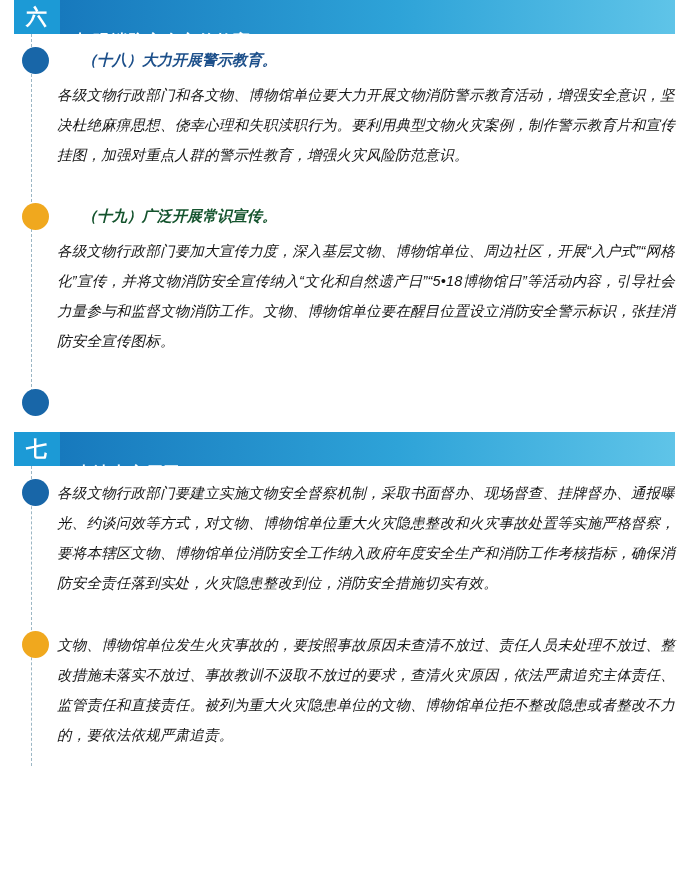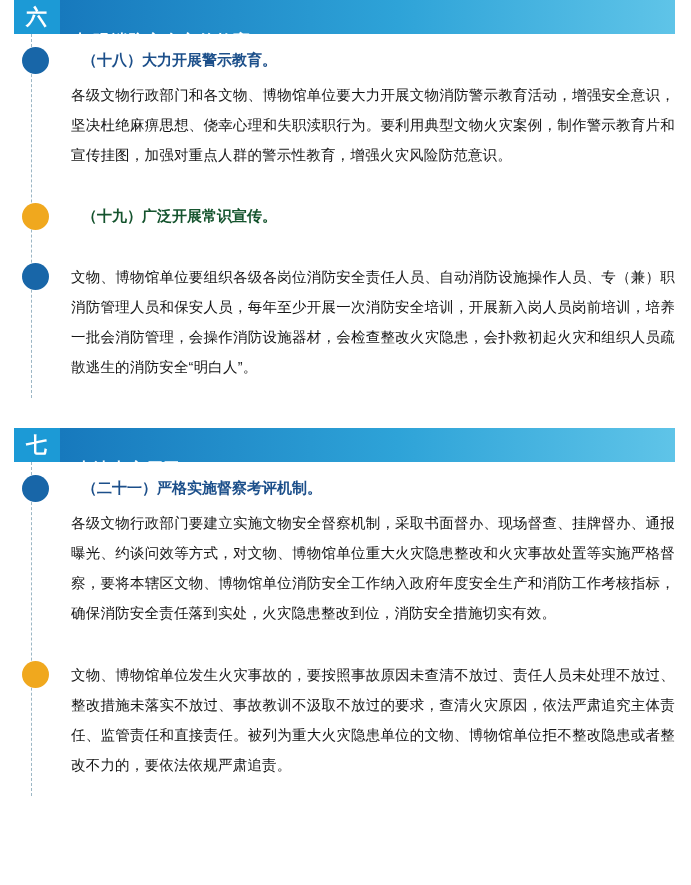--- a/index.html
+++ b/index.html
@@ -68,20 +68,21 @@
     bottom: -4px;
     height: 2px;
     background: transparent;
   }
 
   
   .sec-body {
     position: relative;
     padding: 12px 16px 10px 40px;
     margin-left: 14px;
+    font-style: italic;
   }
   .sec-body::before {
     content: "";
     position: absolute;
     left: 17px;
     top: 0;
     bottom: 0;
     border-left: 1px dashed #9bb6c4;
   }
   .item {
@@ -110,21 +111,21 @@
   }
   .item-title.gold {
     color: #14532d;
   }
   .para {
     font-size: 14.5px;
     line-height: 30px;
     color: #141414;
     text-align: justify;
     text-justify: inter-ideograph;
-    margin: 0 0 6px 17px;
+    margin: 0 0 6px 3px;
     letter-spacing: 0.2px;
   }
   .gap {
     height: 26px;
   }
   .sec-gap {
     height: 30px;
   }
 </style>
 </head>
@@ -146,47 +147,46 @@
         <span class="bullet"></span>
         <div class="item-title">（十八）大力开展警示教育。</div>
         <p class="para">各级文物行政部门和各文物、博物馆单位要大力开展文物消防警示教育活动，增强安全意识，坚决杜绝麻痹思想、侥幸心理和失职渎职行为。要利用典型文物火灾案例，制作警示教育片和宣传挂图，加强对重点人群的警示性教育，增强火灾风险防范意识。</p>
       </div>
 
       <div class="gap"></div>
 
       <div class="item">
         <span class="bullet gold"></span>
         <div class="item-title gold">（十九）广泛开展常识宣传。</div>
+        <p class="para">各级文物行政部门要加大宣传力度，深入基层文物、博物馆单位、周边社区，开展“入户式”“网格化”宣传，并将文物消防安全宣传纳入“文化和自然遗产日”“5•18博物馆日”等活动内容，引导社会力量参与和监督文物消防工作。文物、博物馆单位要在醒目位置设立消防安全警示标识，张挂消防安全宣传图标。</p>
       </div>
 
       <div class="gap"></div>
 
       <div class="item">
         <span class="bullet"></span>
-        <p class="para">文物、博物馆单位要组织各级各岗位消防安全责任人员、自动消防设施操作人员、专（兼）职消防管理人员和保安人员，每年至少开展一次消防安全培训，开展新入岗人员岗前培训，培养一批会消防管理，会操作消防设施器材，会检查整改火灾隐患，会扑救初起火灾和组织人员疏散逃生的消防安全“明白人”。</p>
       </div>
 
     </div>
   </div>
 
   <div class="sec-gap"></div>
 
   <div class="section">
     <div class="sec-head">
       <div class="sec-num">七</div>
       <div class="sec-title-wrap">
         <span class="sec-title">查清火灾原因</span>
       </div>
     </div>
 
     <div class="sec-body">
 
       <div class="item">
         <span class="bullet"></span>
-        <div class="item-title">（二十一）严格实施督察考评机制。</div>
         <p class="para">各级文物行政部门要建立实施文物安全督察机制，采取书面督办、现场督查、挂牌督办、通报曝光、约谈问效等方式，对文物、博物馆单位重大火灾隐患整改和火灾事故处置等实施严格督察，要将本辖区文物、博物馆单位消防安全工作纳入政府年度安全生产和消防工作考核指标，确保消防安全责任落到实处，火灾隐患整改到位，消防安全措施切实有效。</p>
       </div>
 
       <div class="gap"></div>
 
       <div class="item">
         <span class="bullet gold"></span>
         <p class="para">文物、博物馆单位发生火灾事故的，要按照事故原因未查清不放过、责任人员未处理不放过、整改措施未落实不放过、事故教训不汲取不放过的要求，查清火灾原因，依法严肃追究主体责任、监管责任和直接责任。被列为重大火灾隐患单位的文物、博物馆单位拒不整改隐患或者整改不力的，要依法依规严肃追责。</p>
       </div>
 

